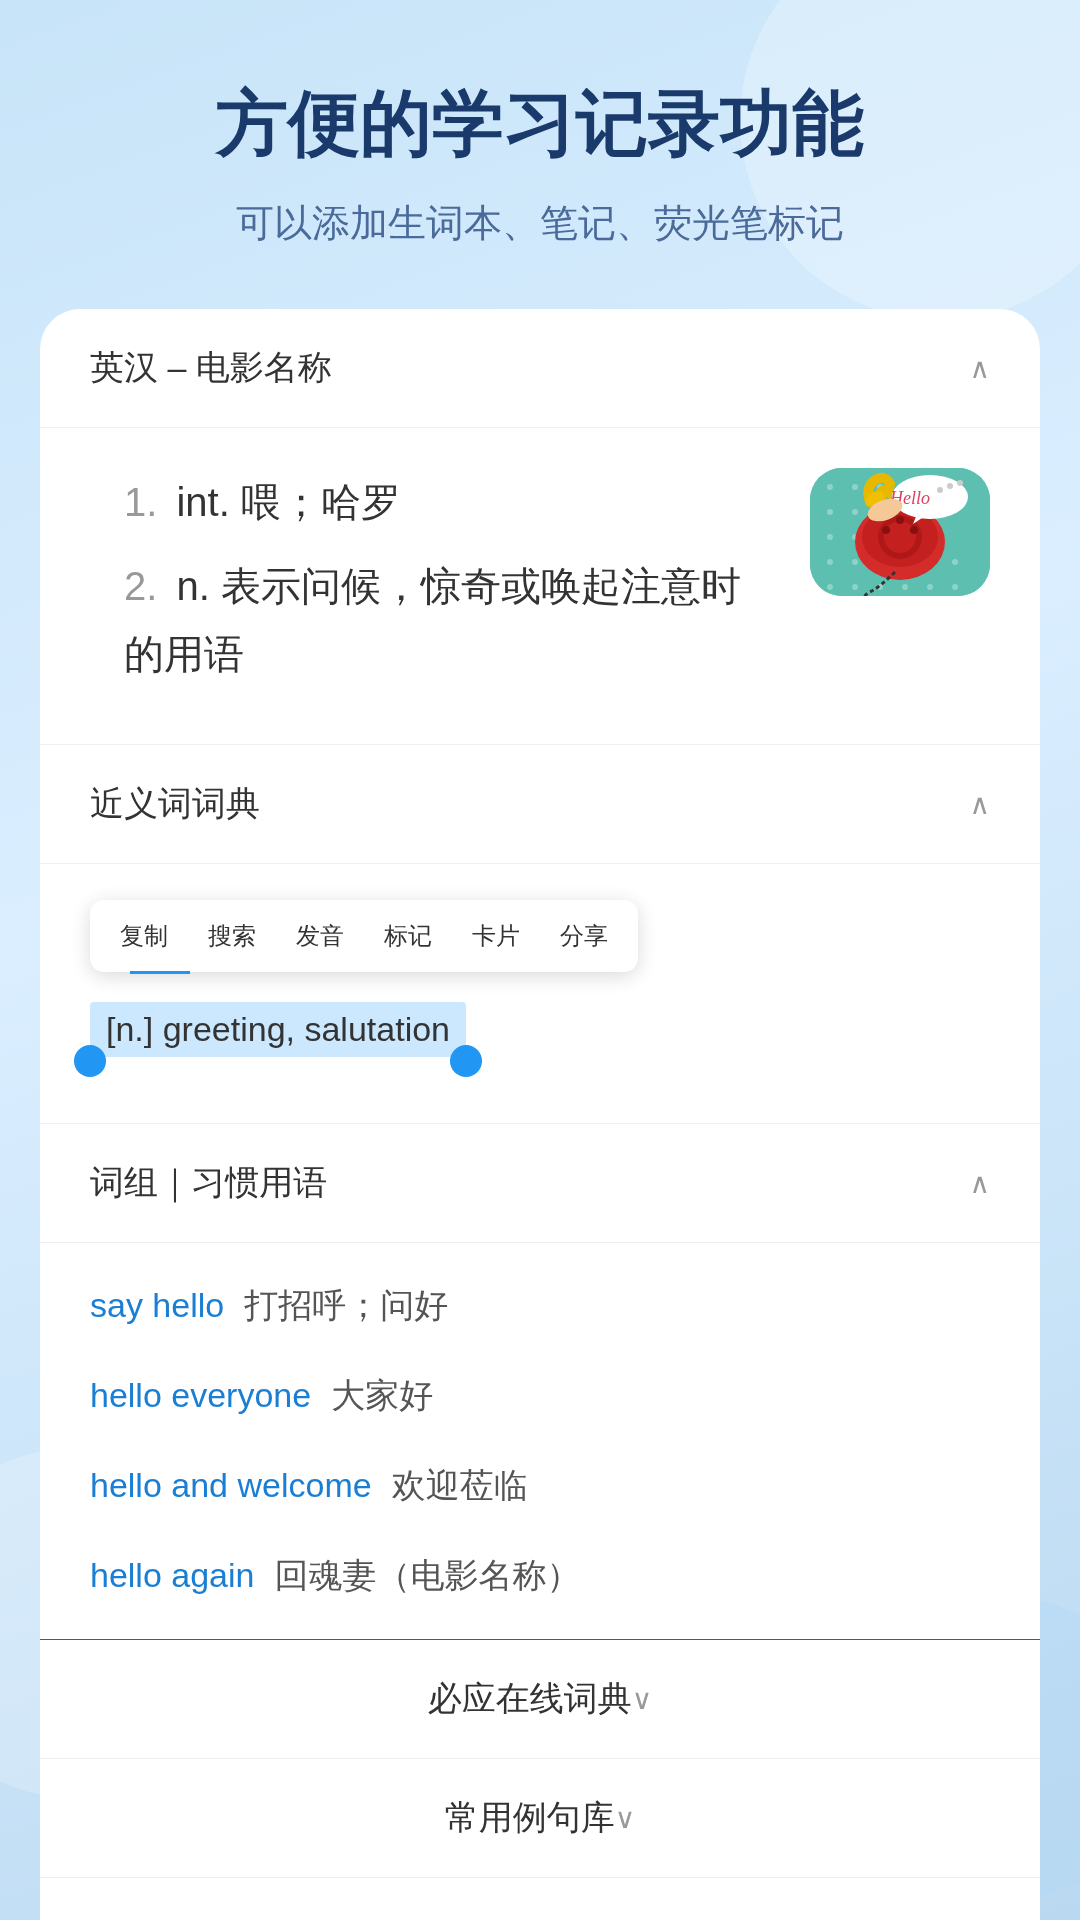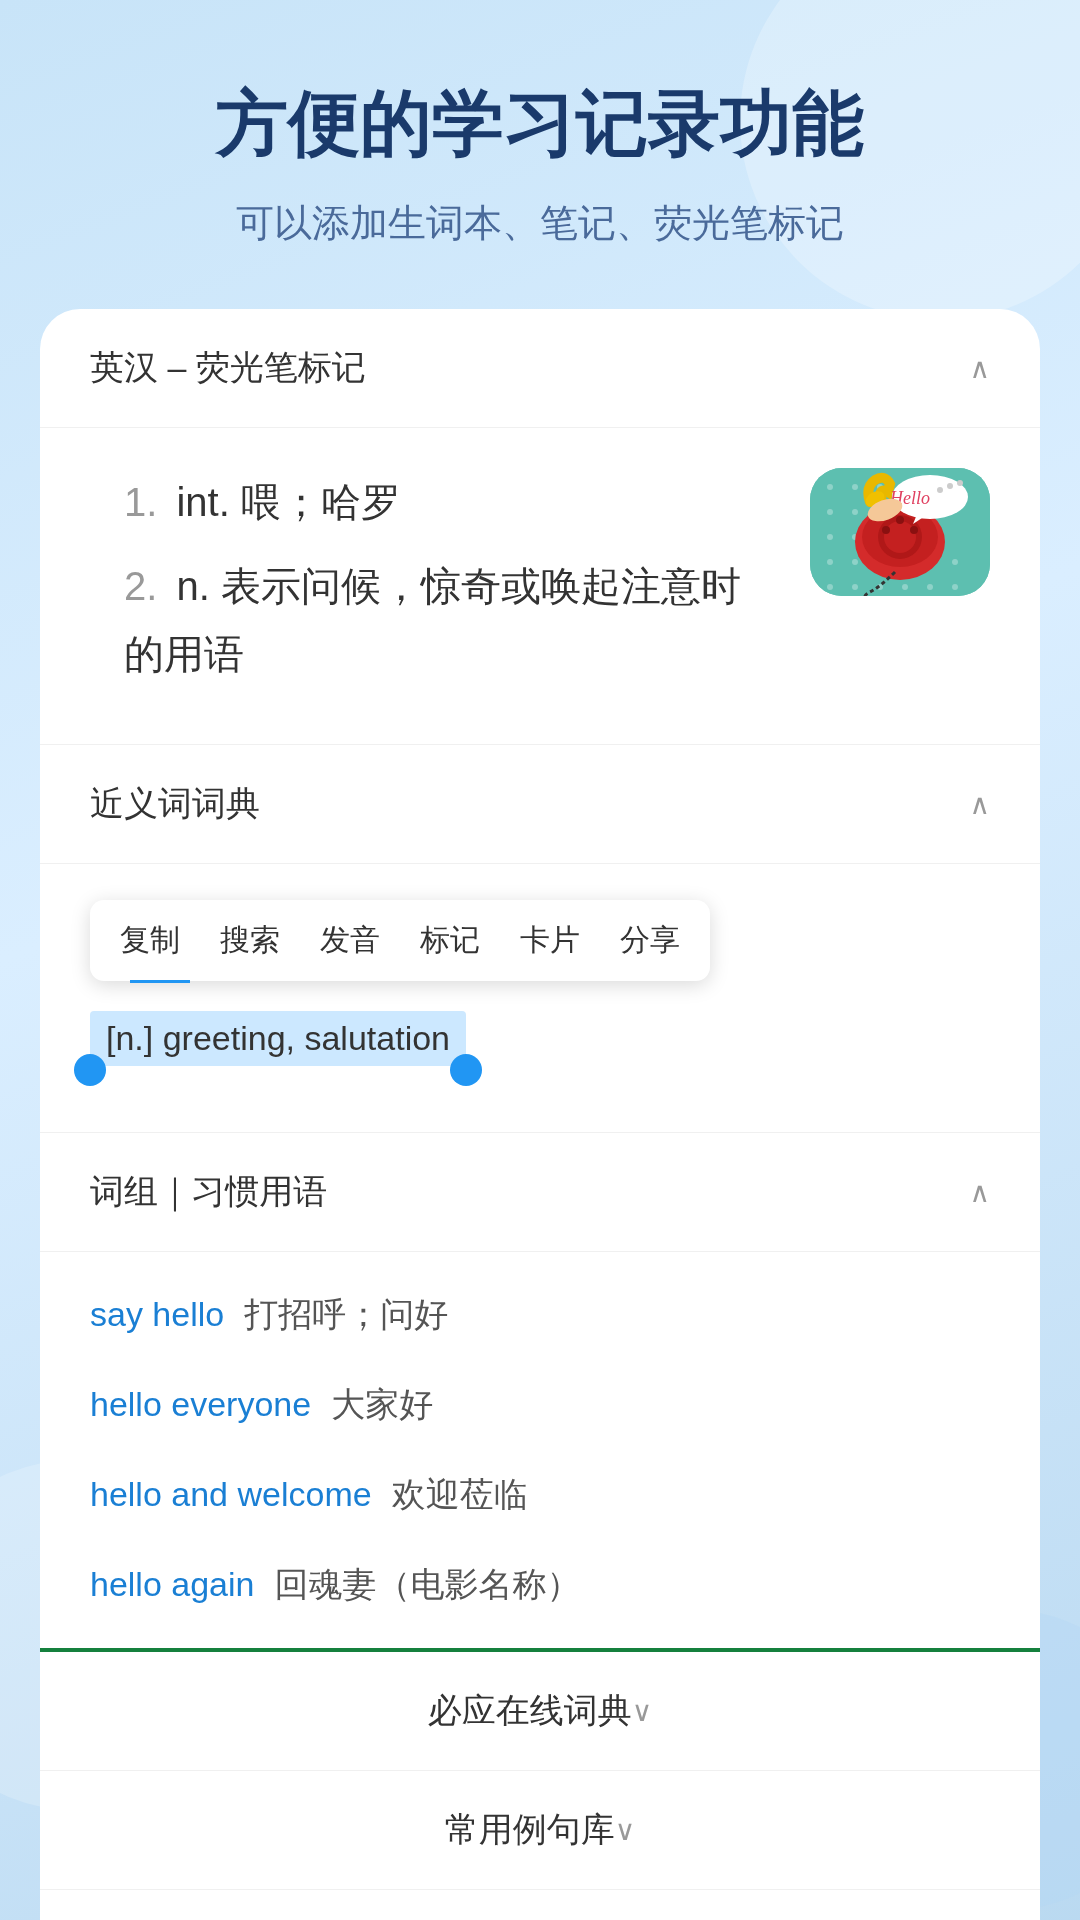--- a/index.html
+++ b/index.html
@@ -159,21 +159,21 @@
       content: '';
       position: absolute;
       bottom: -2px;
       left: 40px;
       width: 60px;
       height: 3px;
       background: #2196F3;
     }
 
     .context-menu-item {
-      font-size: 30px;
+      font-size: 24px;
       color: #333;
       cursor: pointer;
     }
 
     .synonym-text-container {
       position: relative;
       display: inline-block;
     }
 
     .synonym-text {
@@ -200,21 +200,21 @@
       right: -16px;
       bottom: -20px;
       width: 32px;
       height: 32px;
       background: #2196F3;
       border-radius: 50%;
     }
 
     .phrases-section {
       padding: 40px 50px;
-      border-bottom: 4px solid #15803d;
+      border-bottom: 1px solid #15803d;
     }
 
     .phrase-item {
       display: flex;
       align-items: baseline;
       margin-bottom: 44px;
       font-size: 34px;
     }
 
     .phrase-item:last-child {
@@ -280,21 +280,21 @@
 <div class="bg-blob-bottom-right"></div>
 
 <div class="header-section">
   <div class="header-title">方便的学习记录功能</div>
   <div class="header-subtitle">可以添加生词本、笔记、荧光笔标记</div>
 </div>
 
 <div class="card-container">
 
   <div class="section-header">
-    <span class="section-header-title">英汉 – 荧光笔标记</span>
+    <span class="section-header-title">英汉 – 电影名称</span>
     <span class="chevron-icon">∧</span>
   </div>
 
   <div class="definition-section">
     <div class="definition-text">
       <div class="def-item">
         <span class="def-number">1.</span>
         <span>int. 喂；哈罗</span>
       </div>
       <div class="def-item">

